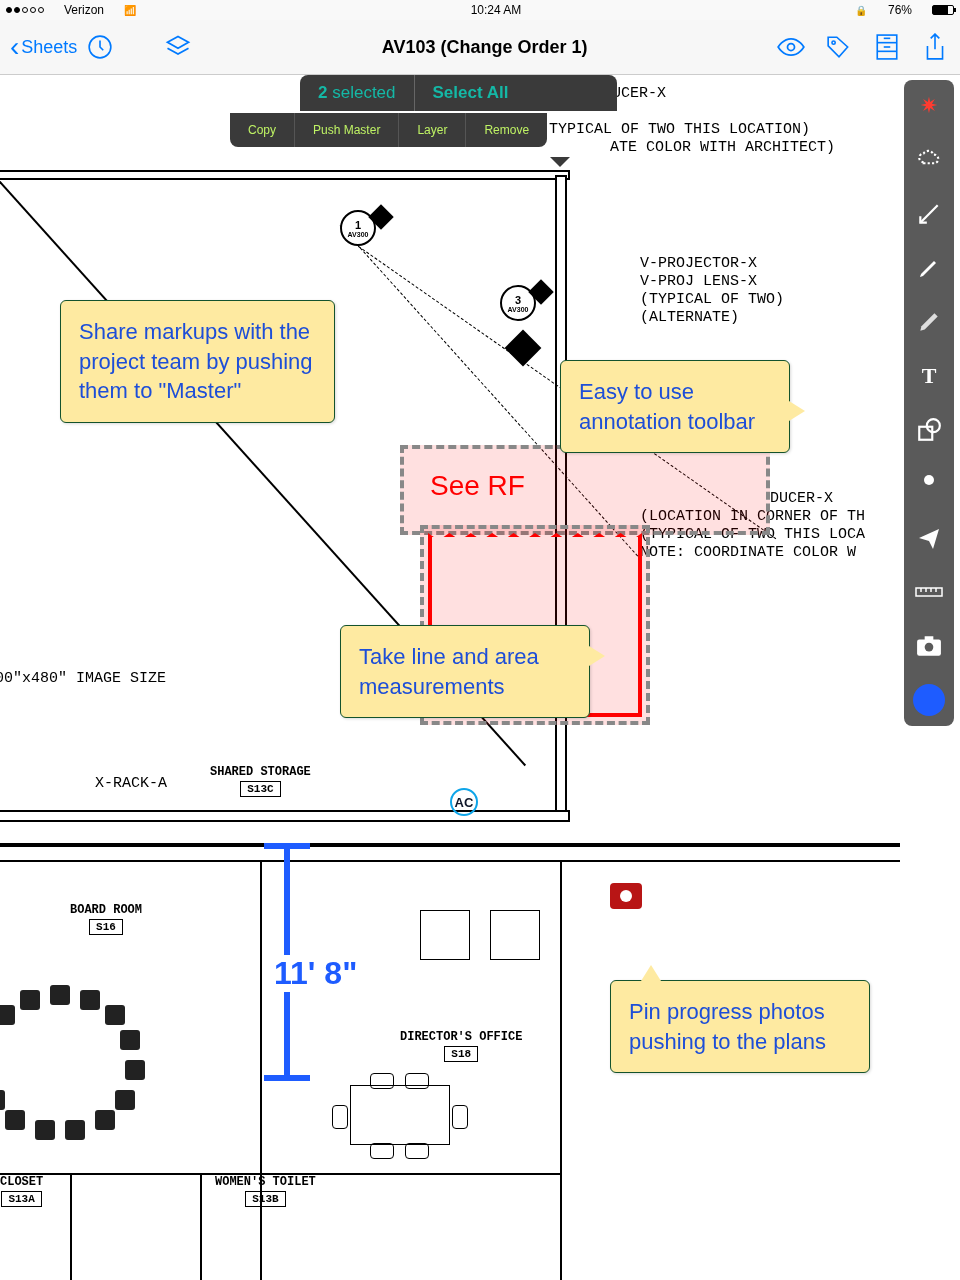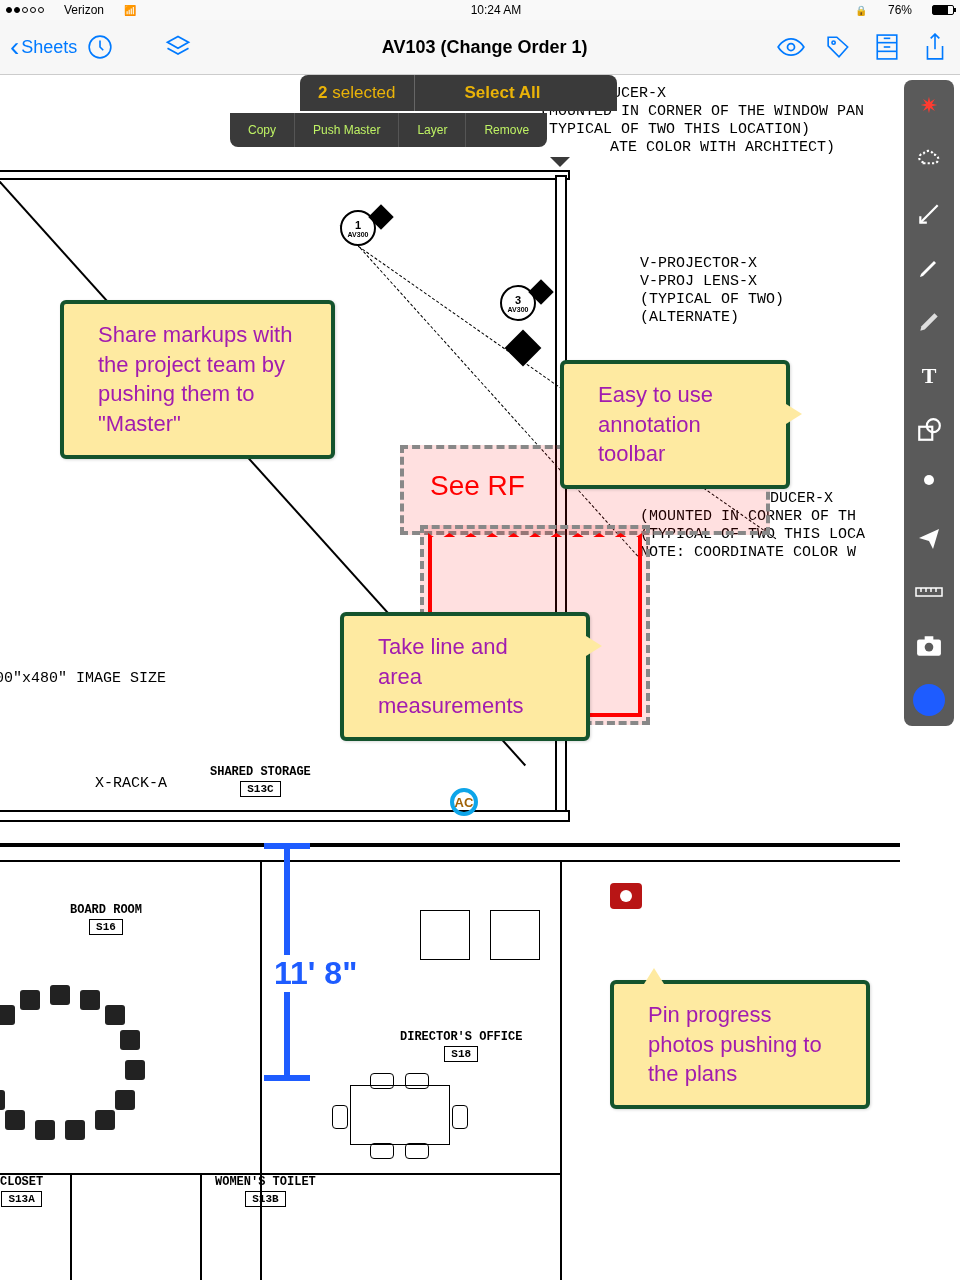--- a/index.html
+++ b/index.html
@@ -21,55 +21,55 @@
 .nav-bar { height:55px; background:#f7f7f7; border-bottom:1px solid #ccc; display:flex; align-items:center; padding:0 10px; }
 .nav-left { display:flex; align-items:center; gap:8px; }
 .back-btn { display:flex; align-items:center; color:#007aff; font-size:18px; }
 .back-chevron { font-size:28px; margin-right:2px; }
 .nav-icon { width:30px; height:30px; display:flex; align-items:center; justify-content:center; color:#007aff; }
 .nav-title { flex:1; text-align:center; font-size:18px; font-weight:600; }
 .nav-right { display:flex; align-items:center; gap:18px; }
 
 
 .sel-toolbar { position:absolute; top:75px; left:300px; z-index:50; }
-.sel-row1 { background:#3a3a3a; color:#eab308; border-radius:8px 8px 0 0; display:flex; font-size:17px;gap:32px; }
+.sel-row1 { background:#3a3a3a; color:#14b8a6; border-radius:8px 8px 0 0; display:flex; font-size:17px; }
 .sel-row1 > div { padding:8px 18px; }
 .sel-div { border-right:1px solid #666; }
 .sel-row2 { background:#3a3a3a; color:#bef264; border-radius:0 0 8px 8px; display:flex; font-size:12px; margin-top:2px; position:relative; left:-70px; }
 .sel-row2 > div { padding:10px 18px; border-right:1px solid #555; }
 .sel-row2 > div:last-child { border:none; }
 .sel-arrow { width:0; height:0; border-left:10px solid transparent; border-right:10px solid transparent; border-top:10px solid #3a3a3a; position:absolute; left:250px; top:82px; }
 
 
 .anno-bar { position:absolute; right:6px; top:80px; width:50px; background:#5a5a5a; border-radius:8px; padding:6px 0; display:flex; flex-direction:column; align-items:center; gap:14px; z-index:60; }
 .anno-item { width:40px; height:40px; display:flex; align-items:center; justify-content:center; color:#fff; font-size:22px; }
 .blue-dot { width:32px; height:32px; border-radius:50%; background:#1e5cff; }
 
 
-.callout { position:absolute; background:#feeaa1; border:4px solid #14532d; border-radius:6px; padding:16px 34px; font-size:22px; line-height:1.35; color:#a21caf; box-shadow:1px 1px 3px rgba(0,0,0,.15); z-index:40; }
+.callout { position:absolute; background:#feeaa1; border:1px solid #14532d; border-radius:6px; padding:16px 18px; font-size:22px; line-height:1.35; color:#1d4ed8; box-shadow:1px 1px 3px rgba(0,0,0,.15); z-index:40; }
 .callout::after { content:""; position:absolute; width:0; height:0; }
 .callout.c1 { top:300px; left:60px; width:275px; }
 .callout.c2 { top:360px; left:560px; width:230px; }
 .callout.c2::after { top:40px; right:-16px; border-top:10px solid transparent; border-bottom:10px solid transparent; border-left:16px solid #feeaa1; }
-.callout.c3 { top:612px; left:340px; width:250px; }
+.callout.c3 { top:625px; left:340px; width:250px; }
 .callout.c3::after { top:20px; right:-16px; border-top:10px solid transparent; border-bottom:10px solid transparent; border-left:16px solid #feeaa1; }
 .callout.c4 { top:980px; left:610px; width:260px; }
 .callout.c4::after { top:-16px; left:30px; border-left:10px solid transparent; border-right:10px solid transparent; border-bottom:16px solid #feeaa1; }
 
 
 .canvas { position:absolute; top:75px; left:0; right:0; bottom:0; background:#fff; }
 .bp-text { position:absolute; font-family:"Courier New",monospace; font-size:15px; white-space:nowrap; }
 
 .marker { position:absolute; width:44px; height:44px; }
 .marker .circ { width:36px; height:36px; border:2px solid #000; border-radius:50%; background:#fff; display:flex; flex-direction:column; align-items:center; justify-content:center; font-size:11px; font-weight:bold; }
 .marker .diamond { position:absolute; width:18px; height:18px; background:#000; transform:rotate(45deg); top:-2px; right:-6px; }
 
 .red-box { position:absolute; border:4px dashed #888; background:rgba(255,0,0,.12); z-index:30; }
 .see-rf { position:absolute; color:red; font-size:28px; font-weight:500; z-index:32; }
-.ac-circle { position:absolute; width:28px; height:28px; border:4px solid #0ea5e9; border-radius:50%; color:#a16207; font-size:13px; display:flex; align-items:center; justify-content:center; font-weight:bold; z-index:32; }
+.ac-circle { position:absolute; width:28px; height:28px; border:2px solid #0ea5e9; border-radius:50%; color:#0f172a; font-size:13px; display:flex; align-items:center; justify-content:center; font-weight:bold; z-index:32; }
 
 .measure-line { position:absolute; background:#1e5cff; z-index:35; }
 .measure-text { position:absolute; color:#1e5cff; font-size:32px; font-weight:600; z-index:35; }
 .measure-cap { position:absolute; background:#1e5cff; z-index:35; }
 
 .photo-pin { position:absolute; width:32px; height:26px; background:#b81515; border-radius:4px; z-index:35; display:flex; align-items:center; justify-content:center; }
 .photo-pin::before { content:""; width:12px; height:12px; background:#fff; border-radius:50%; }
 
 
 .room-label { position:absolute; font-family:Liberation Mono, monospace; font-weight:bold; font-size:12px; text-align:center; }
@@ -238,31 +238,30 @@
 
   <div class="thick-wall" style="top:95px; left:-10px; width:580px; height:10px"></div>
   <div class="thick-wall" style="top:100px; left:555px; width:12px; height:640px"></div>
   <div class="thick-wall" style="top:735px; left:-10px; width:580px; height:12px"></div>
 
   <div style="position:absolute; top:95px; left:-10px; width:800px; height:2px; background:#000; transform:rotate(48deg); transform-origin:left"></div>
   <div style="position:absolute; top:150px; left:340px; width:450px; height:1px; border-top:1px dashed #000; transform:rotate(48deg); transform-origin:left"></div>
   <div style="position:absolute; top:165px; left:350px; width:520px; height:1px; border-top:1px dashed #000; transform:rotate(35deg); transform-origin:left"></div>
 
   <div class="bp-text" style="top:10px; left:540px">A-TRANSDUCER-X</div>
-  <div class="bp-text" style="top:28px; left:540px">(MOUNTED IN CORNER OF THE WINDOW PAN</div>
   <div class="bp-text" style="top:46px; left:540px">(TYPICAL OF TWO THIS LOCATION)</div>
   <div class="bp-text" style="top:64px; left:610px">ATE COLOR WITH ARCHITECT)</div>
 
   <div class="bp-text" style="top:180px; left:640px">V-PROJECTOR-X</div>
   <div class="bp-text" style="top:198px; left:640px">V-PROJ LENS-X</div>
   <div class="bp-text" style="top:216px; left:640px">(TYPICAL OF TWO)</div>
   <div class="bp-text" style="top:234px; left:640px">(ALTERNATE)</div>
 
   <div class="bp-text" style="top:415px; left:770px">DUCER-X</div>
-  <div class="bp-text" style="top:433px; left:640px">(MOUNTED IN CORNER OF TH</div>
+  <div class="bp-text" style="top:433px; left:640px">(LOCATION IN CORNER OF TH</div>
   <div class="bp-text" style="top:451px; left:640px">(TYPICAL OF TWO THIS LOCA</div>
   <div class="bp-text" style="top:469px; left:640px">NOTE: COORDINATE COLOR W</div>
 
   <div class="bp-text" style="top:595px; left:-5px">00"x480" IMAGE SIZE</div>
   <div class="bp-text" style="top:700px; left:95px">X-RACK-A</div>
 
   <div class="marker" style="top:135px; left:340px">
     <div class="diamond"></div>
     <div class="circ">
         <span>1</span>

